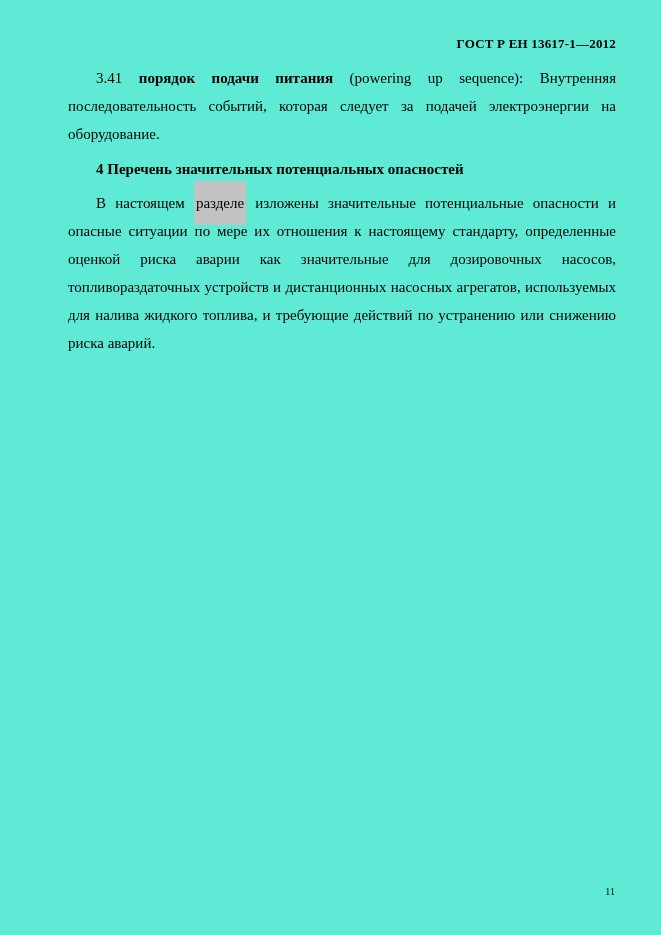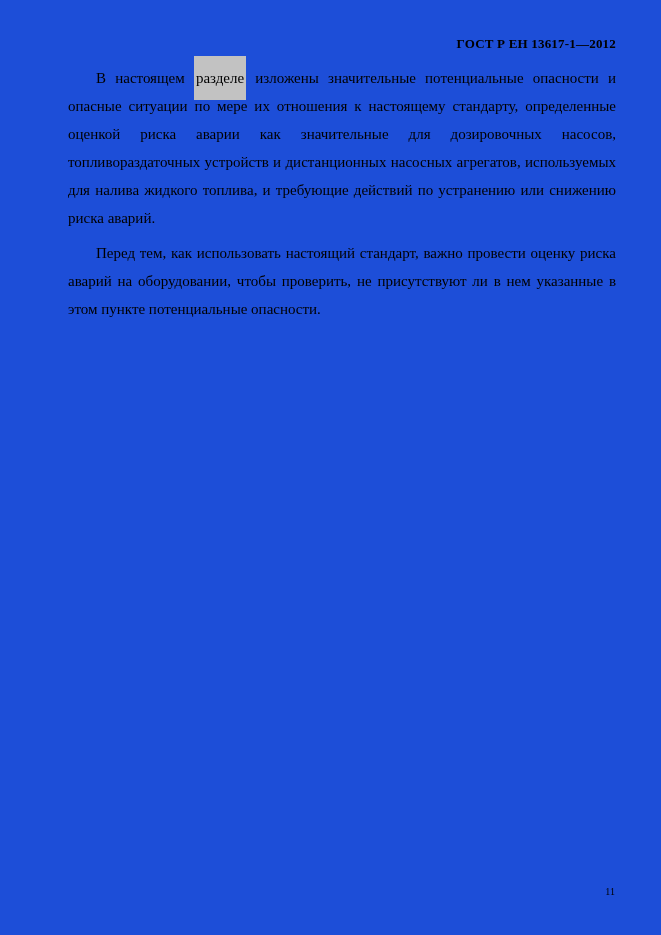--- a/index.html
+++ b/index.html
@@ -4,21 +4,21 @@
 <style>
   html, body {
     margin: 0;
     padding: 0;
     background: #ffffff;
   }
   .page {
     position: relative;
     width: 661px;
     height: 935px;
-    background: #1d4ed8;
+    background: #5eead4;
     font-family: "Liberation Serif", "DejaVu Serif", serif;
     color: #000000;
     overflow: hidden;
   }
   .content {
     position: absolute;
     left: 68px;
     top: 36px;
     width: 548px;
   }
@@ -55,23 +55,24 @@
   }
 </style>
 </head>
 <body>
 
 <div class="page">
   <div class="content">
 
     <div class="doc-header">ГОСТ Р ЕН 13617-1—2012</div>
 
+    <p class="body-para"><span>3.41</span> <b>порядок подачи питания</b> <span>(powering up sequence): Внутренняя последовательность событий, которая следует за подачей электроэнергии на оборудование.</span></p>
 
+    <h2 class="section-heading">4 Перечень значительных потенциальных опасностей</h2>
 
     <p class="body-para"><span>В настоящем</span> <span class="hl" style="background-color: rgb(194, 194, 194);">разделе</span> <span>изложены значительные потенциальные опасности и опасные ситуации по мере их отношения к настоящему стандарту, определенные оценкой риска аварии как значительные для дозировочных насосов, топливораздаточных устройств и дистанционных насосных агрегатов, используемых для налива жидкого топлива, и требующие действий по устранению или снижению риска аварий.</span></p>
 
-    <p class="body-para">Перед тем, как использовать настоящий стандарт, важно провести оценку риска аварий на оборудовании, чтобы проверить, не присутствуют ли в нем указанные в этом пункте потенциальные опасности.</p>
 
 
   </div>
 
   <div class="page-number">11</div>
 </div>
 
 </body></html>

